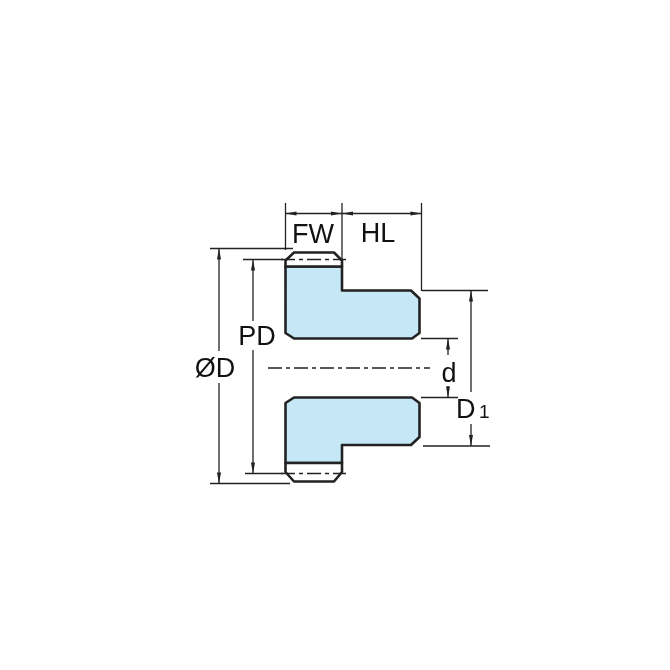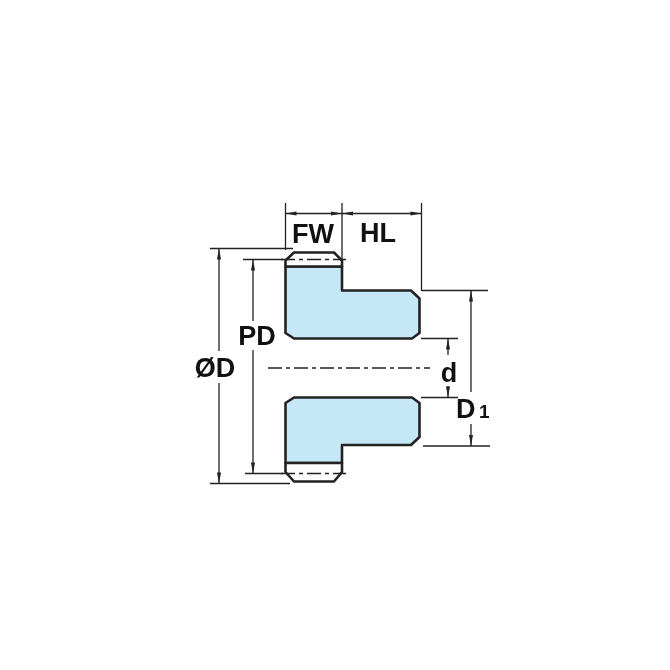--- a/index.html
+++ b/index.html
@@ -8,21 +8,20 @@
     width: 670px;
     height: 670px;
     background: #ffffff;
     overflow: hidden;
   }
   .canvas {
     position: relative;
     width: 670px;
     height: 670px;
     background: #ffffff;
-    font-weight: bold;
   }
   svg { display: block; }
   .thick {
     stroke-width: 2.6;
     stroke-linejoin: round;
     stroke-linecap: round;
   }
   .thin {
     stroke-width: 1.3;
     fill: none;

